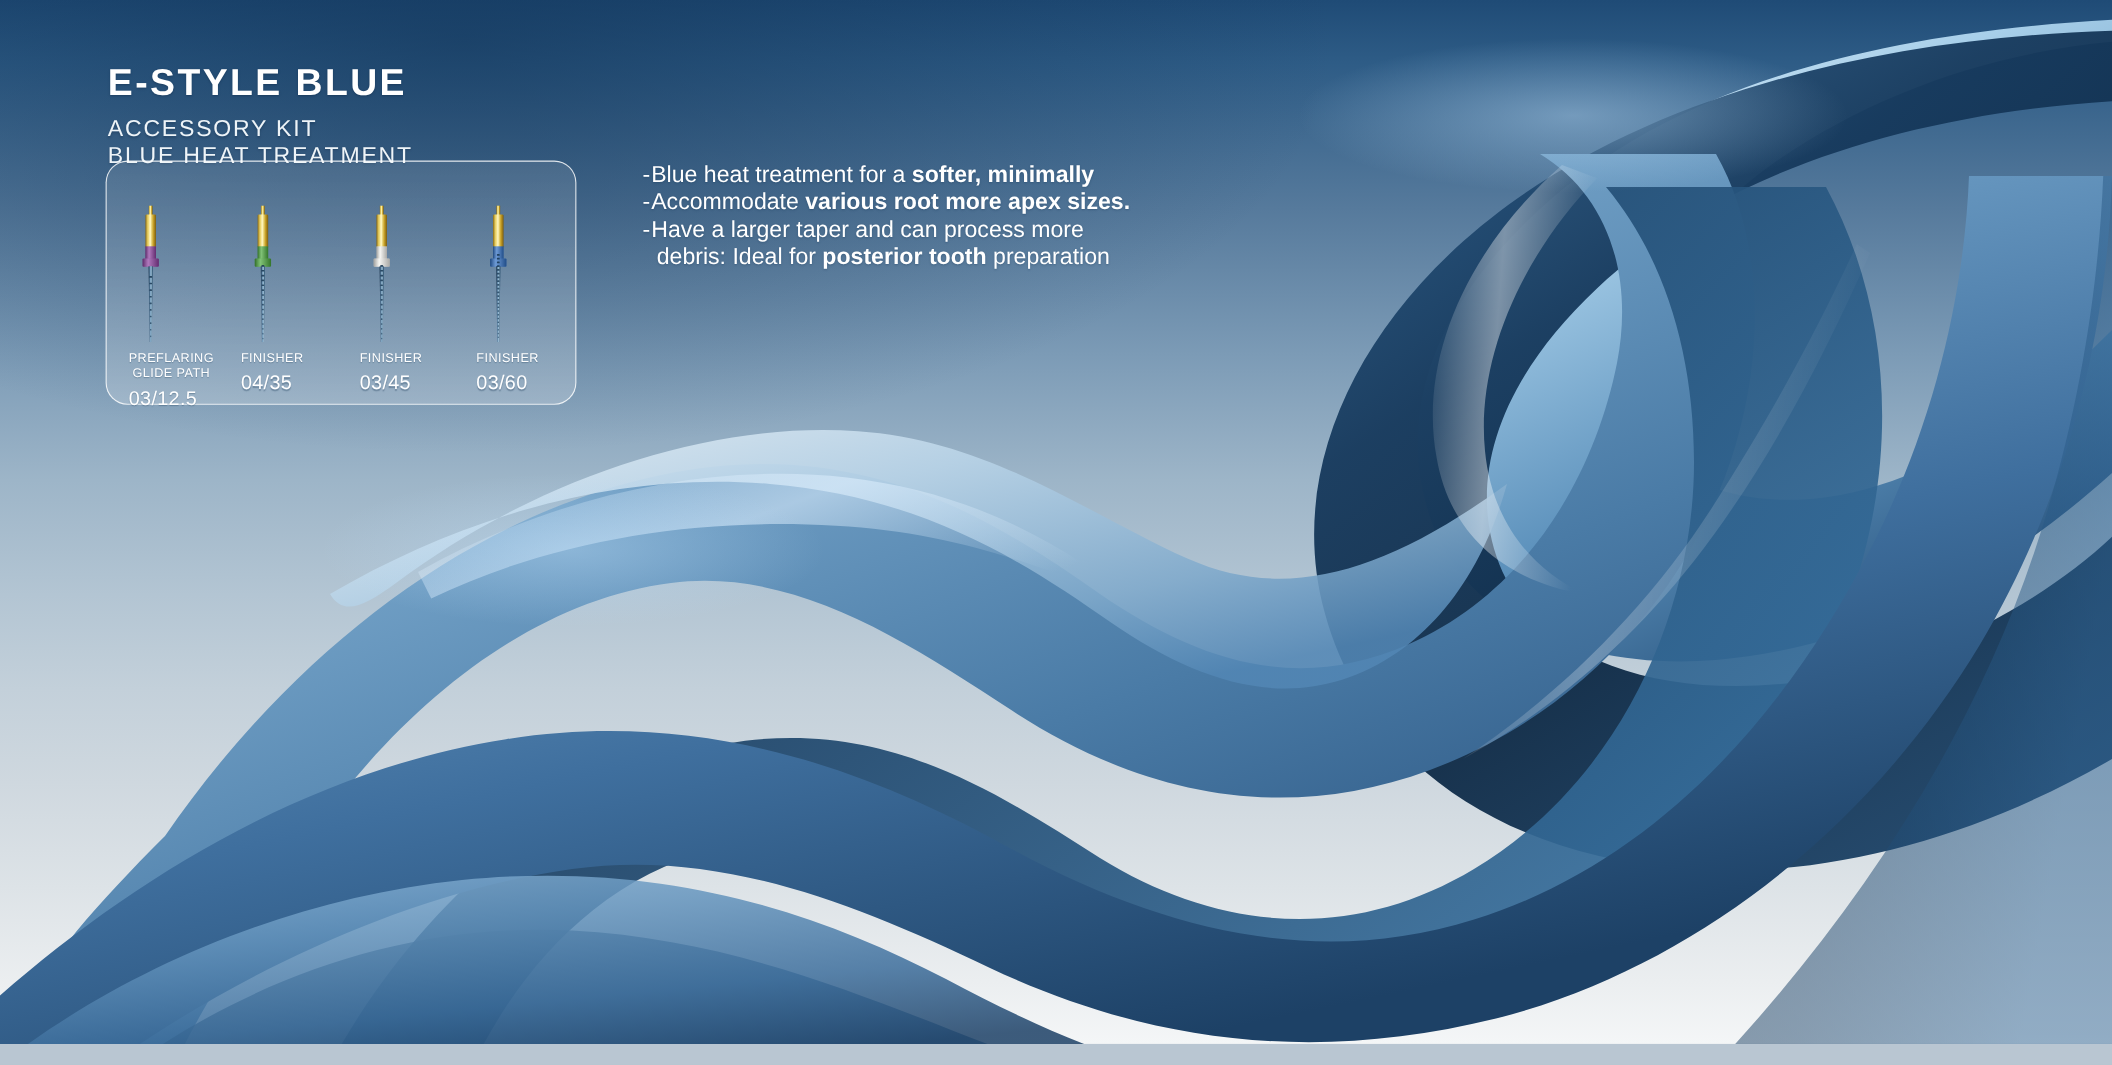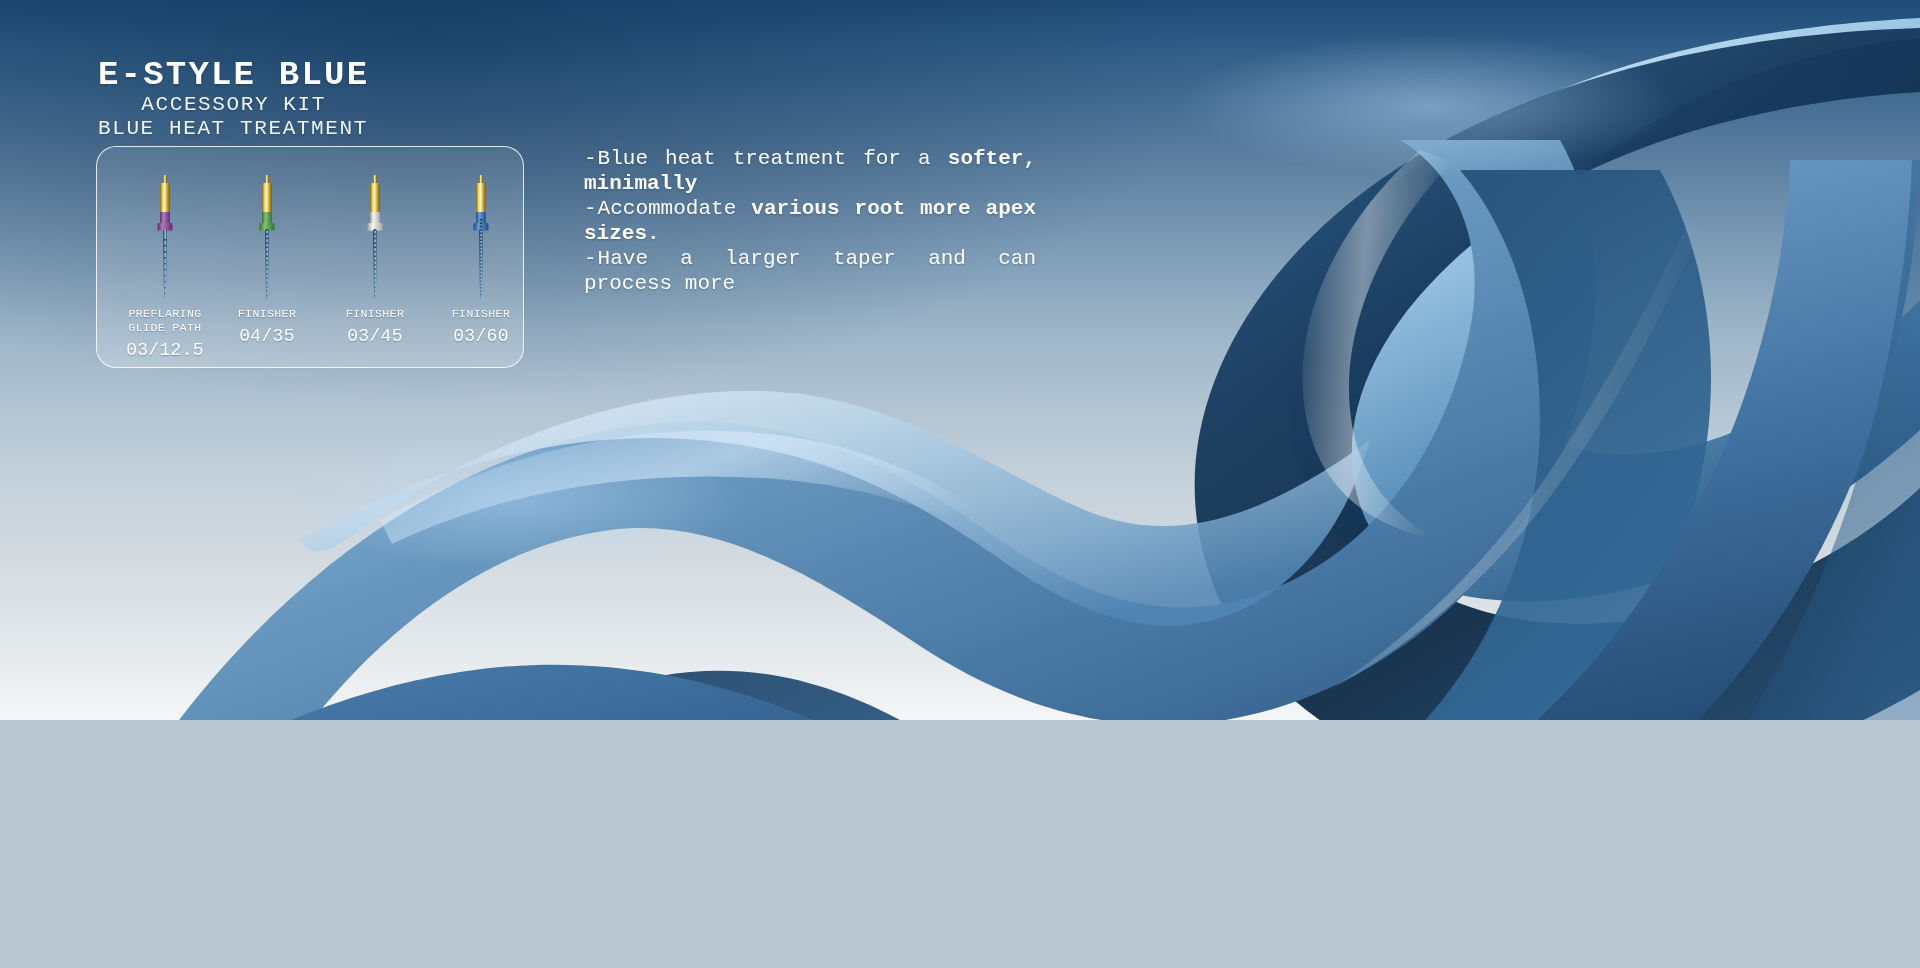--- a/index.html
+++ b/index.html
@@ -1,21 +1,21 @@
 <!DOCTYPE html>
 <html><head>
 <meta charset="utf-8">
 <style>
   html,body{margin:0;padding:0;}
   body{
     width:1920px;height:968px;overflow:hidden;
     font-family:"Liberation Sans",sans-serif;
     background:#b9c6d2;
   }
-  .stage{position:relative;width:1920px;height:720px;overflow:hidden;font-family:Liberation Mono, monospace;}
+  .stage{position:relative;width:1920px;height:949px;overflow:hidden;}
 
   
   .bg{
     position:absolute;inset:0;
     background:linear-gradient(to bottom,
       #1f4b76 0%,
       #2e5c86 6%,
       #567a9c 20%,
       #7c9bb6 34%,
       #9db5c8 46%,
@@ -40,34 +40,34 @@
   .t-main{
     font-size:34px;font-weight:bold;letter-spacing:2.2px;
     color:#ffffff;line-height:1;white-space:nowrap;
     text-shadow:0 1px 2px rgba(10,30,55,.35);
   }
   .t-sub1,.t-sub2{
     font-size:21px;letter-spacing:1.6px;color:#eef4f8;
     line-height:1.12;white-space:nowrap;font-weight:400;
     text-shadow:0 1px 2px rgba(10,30,55,.3);
   }
-  .t-sub1{margin-top:1px;text-align:center;}
+  .t-sub1{margin-top:14px;}
 
   
   .card{
     position:absolute;left:96px;top:146px;width:428px;height:222px;
     border:1.6px solid rgba(255,255,255,.82);
     border-radius:20px;
     background:linear-gradient(to bottom, rgba(255,255,255,.10), rgba(255,255,255,.22));
     box-sizing:border-box;
   }
   .files{position:relative;width:100%;height:100%;}
   .file{
-    position:absolute;top:26px;width:96px;
-    display:flex;flex-direction:column;align-items:center;
+    position:absolute;top:38px;width:96px;
+    display:flex;flex-direction:column;align-items:flex-start;
   }
   .file-art{position:relative;width:40px;height:130px;}
   .file-art svg{display:block;}
   .file-label{
     margin-top:4px;text-align:center;
     font-size:11.5px;letter-spacing:.4px;color:#ffffff;
     line-height:1.22;white-space:pre-line;
     text-shadow:0 1px 1px rgba(30,60,90,.35);
   }
   .file-size{
@@ -453,17 +453,18 @@
     <div class="bullet b1">
       <span class="dash">-</span><span>Blue heat treatment for a </span><b>softer, minimally</b>
     </div>
 
     <div class="bullet b2">
       <span class="dash">-</span><span>Accommodate </span><b>various root more apex sizes.</b>
     </div>
 
     <div class="bullet b3">
       <span class="dash">-</span><span>Have a larger taper and can process more</span>
+      <span class="b-indent"><span>debris: Ideal for </span><b>posterior tooth</b><span> preparation</span></span>
     </div>
 
   </div>
 
 </div>
 
 </body></html>

